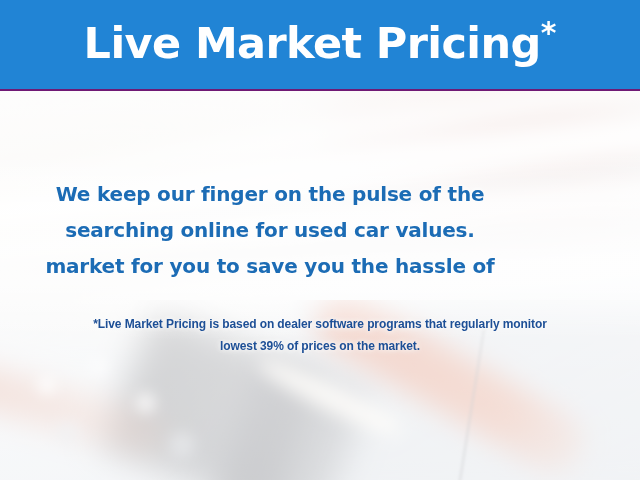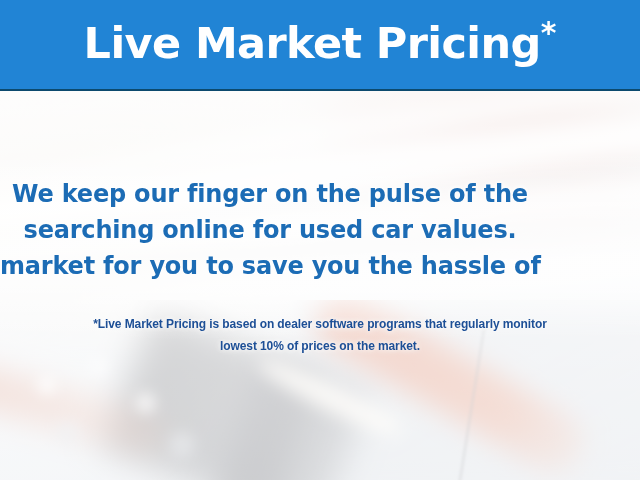--- a/index.html
+++ b/index.html
@@ -215,21 +215,21 @@
       rgba(255,255,255,0.0) 100%);
   }
 
   
   .header-bar {
     position: absolute;
     left: 0; top: 0;
     width: 640px;
     height: 91px;
     background: #2184d5;
-    border-bottom: 2px solid #0c4a6e;
+    border-bottom: 2px solid #701a75;
     box-sizing: border-box;
     z-index: 3;
     display: flex;
     align-items: center;
     justify-content: center;
   }
   .header-title {
     color: #ffffff;
     font-family: "DejaVu Sans", sans-serif;
     font-size: 43px;
@@ -251,21 +251,21 @@
   
   .headline {
     position: absolute;
     left: 0;
     top: 176px;
     width: 540px;
     z-index: 2;
     text-align: center;
     color: #1c6cb5;
     font-family: "DejaVu Sans", sans-serif;
-    font-size: 24px;
+    font-size: 20px;
     font-weight: bold;
     line-height: 36px;
     letter-spacing: -0.2px;
     text-shadow: 0 0 6px rgba(255,255,255,0.95), 0 0 12px rgba(255,255,255,0.8);
   }
   .headline .hl-line { display: block; white-space: nowrap; }
 
   
   .disclaimer {
     position: absolute;
@@ -321,16 +321,16 @@
   </div>
 
   <div class="headline">
     <span class="hl-line">We keep our finger on the pulse of the</span>
     <span class="hl-line">searching online for used car values.</span>
     <span class="hl-line">market for you to save you the hassle of</span>
   </div>
 
   <div class="disclaimer">
     <span class="dl-line">*Live Market Pricing is based on dealer software programs that regularly monitor</span>
-    <span class="dl-line">lowest 10% of prices on the market.</span>
+    <span class="dl-line">lowest 39% of prices on the market.</span>
   </div>
 
 </div>
 
 </body></html>

